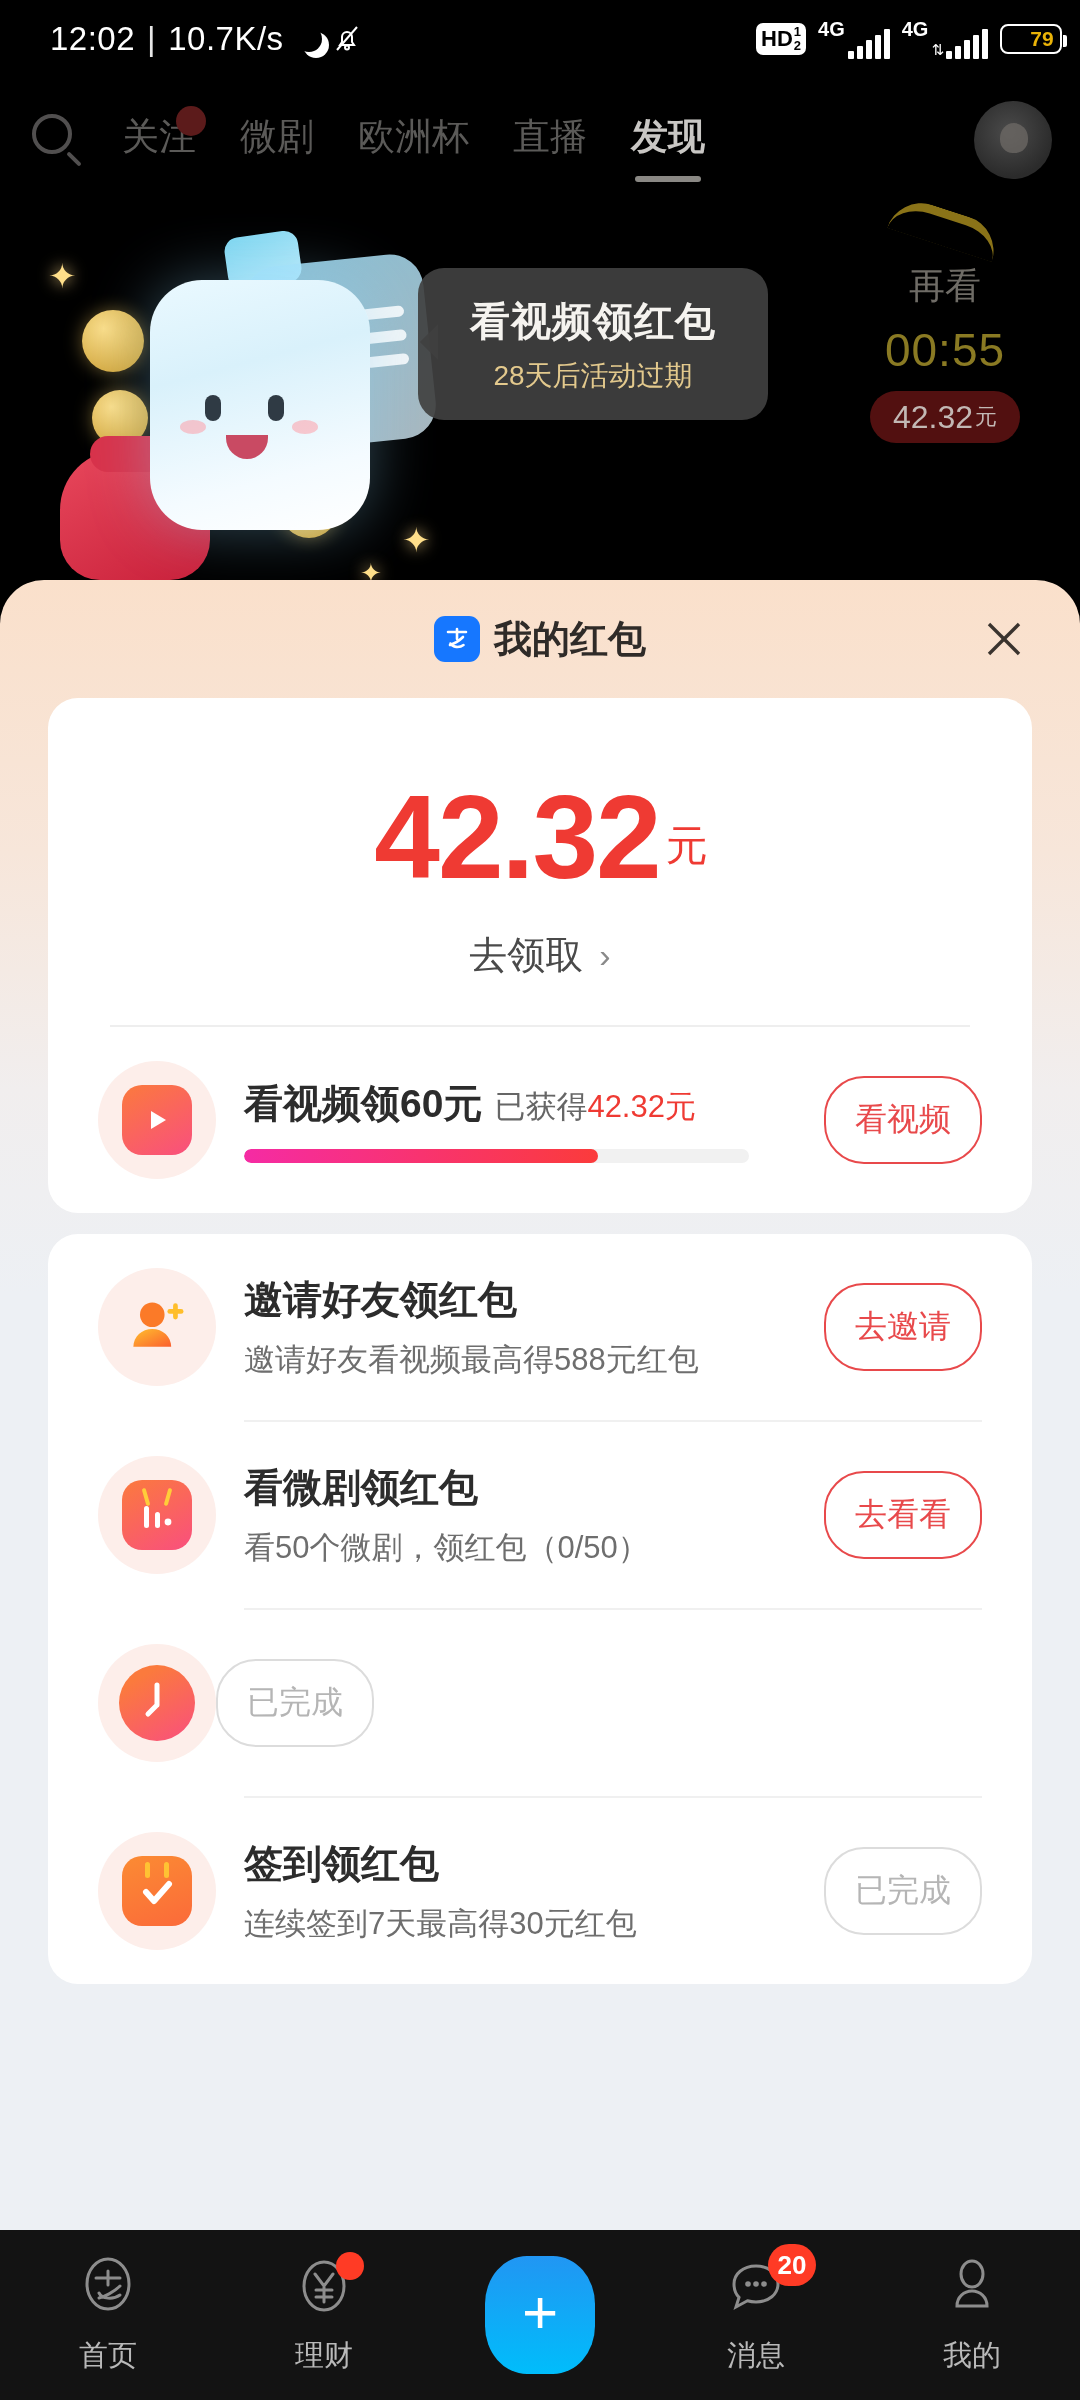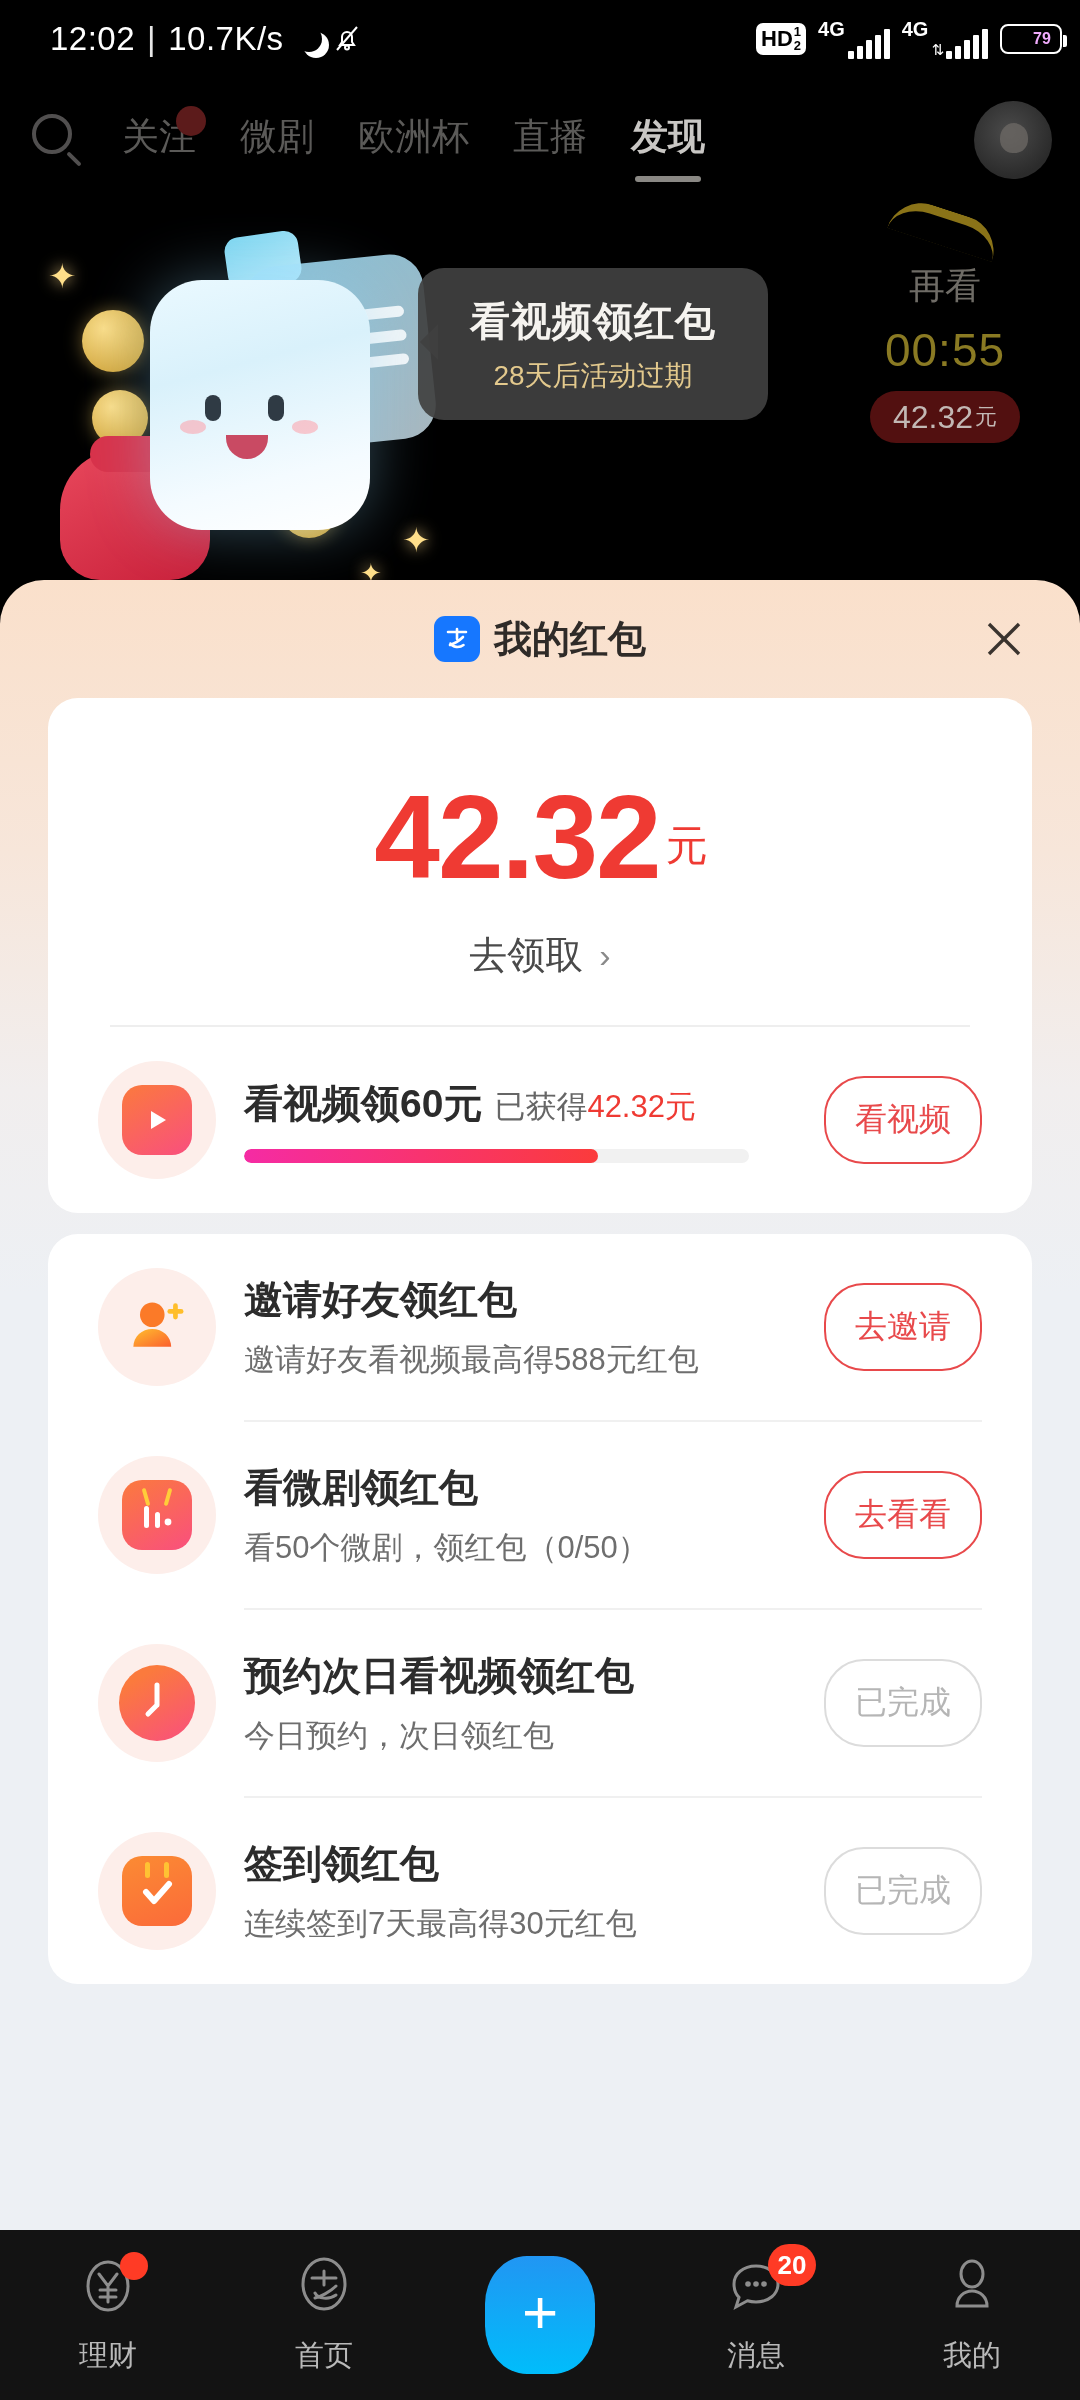--- a/index.html
+++ b/index.html
@@ -26,21 +26,21 @@
   .hd-badge .sub { display:flex; flex-direction:column; font-size:13px; line-height:1.05; margin-left:1px; font-weight:700; }
   .net { display:flex; align-items:flex-end; gap:3px; }
   .net .g { font-size:20px; line-height:1; margin-bottom:20px; font-weight:600; }
   .bars { display:flex; align-items:flex-end; gap:3px; height:30px; }
   .bars i { display:block; width:6px; background:#fff; border-radius:1px; }
   .bars i:nth-child(1){height:8px;} .bars i:nth-child(2){height:13px;}
   .bars i:nth-child(3){height:19px;} .bars i:nth-child(4){height:24px;} .bars i:nth-child(5){height:30px;}
   .updown { font-size:15px; line-height:1; margin-bottom:2px; letter-spacing:-1px; }
   .batt { width:62px; height:30px; border:2px solid #fff; border-radius:8px; position:relative; display:flex; align-items:center; justify-content:center; }
   .batt:after { content:""; position:absolute; right:-7px; top:9px; width:4px; height:12px; background:#fff; border-radius:0 2px 2px 0; }
-  .batt span { font-size:16px; font-weight:700; color:#f0abfc;margin-left:22px; }
+  .batt span { font-size:21px; font-weight:700; color:#eab308;margin-left:22px; }
 
   
   .topnav { position:absolute; top:86px; left:0; width:1080px; height:108px; display:flex; align-items:center; padding:0 28px; }
   .search-ic { width:60px; height:60px; position:relative; flex:0 0 auto; }
   .search-ic i { position:absolute; width:40px; height:40px; border:4px solid #514f4f; border-radius:50%; left:4px; top:4px; }
   .search-ic b { position:absolute; width:18px; height:4px; background:#514f4f; border-radius:2px; transform:rotate(45deg); left:37px; top:47px; }
   .tabs { display:flex; align-items:flex-start; gap:44px; margin-left:34px; flex:1; }
   .tab { position:relative; font-size:37px; color:#5b5a58; padding-bottom:6px; white-space:nowrap; }
   .tab.active { color:#c9c7c4; font-weight:600; }
   .tab.active:after { content:""; position:absolute; left:50%; transform:translateX(-50%); bottom:-14px; width:66px; height:6px; background:#8a8884; border-radius:3px; }
@@ -345,24 +345,20 @@
       <div class="divider"></div>
 
       <div class="row">
         <div class="ic">
           <div class="sq" style="border-radius:50%;width:76px;height:76px;background:linear-gradient(150deg,#fb7a3d 20%,#f94f7e 100%);">
             <svg width="76" height="76" viewBox="0 0 76 76">
                 <path d="M38 20v20M38 40l-9 9" stroke="#fff" stroke-width="5" stroke-linecap="round" fill="none"></path>
               </svg>
           </div>
         </div>
-        <div class="body">
-          <div class="r-title">预约次日看视频领红包</div>
-          <div class="r-desc">今日预约，次日领红包</div>
-        </div>
         <div class="btn done">已完成</div>
       </div>
       <div class="divider"></div>
 
       <div class="row">
         <div class="ic">
           <div class="sq" style="background:linear-gradient(160deg,#fb8b33,#fb6a3a);">
             <svg width="70" height="70" viewBox="0 0 70 70">
               <rect x="23" y="6" width="5" height="16" rx="2.5" fill="#ffc233"></rect>
               <rect x="42" y="6" width="5" height="16" rx="2.5" fill="#ffc233"></rect>
@@ -377,36 +373,36 @@
         <div class="btn done">已完成</div>
       </div>
 
     </div>
   </div>
 
   <div class="bottombar">
     <div class="bn">
       <div class="glyph">
         <svg width="68" height="68" viewBox="0 0 68 68">
-            <ellipse cx="34" cy="32" rx="20" ry="24" fill="none" stroke="#8d8d8d" stroke-width="3"></ellipse>
-            <path d="M25 20l9 12 9-12M34 32v16M26 36h16M26 43h16" stroke="#8d8d8d" stroke-width="3" fill="none" stroke-linecap="round"></path>
-          </svg>
-        <span class="reddot"></span>
-      </div>
-      <div class="lbl">理财</div>
+            <ellipse cx="34" cy="30" rx="21" ry="25" fill="none" stroke="#8d8d8d" stroke-width="3"></ellipse>
+            <path d="M22 24h24M34 17v14M25 44c5-1 15-6 21-12M25 39c3 6 14 7 21 2" stroke="#8d8d8d" stroke-width="3" fill="none" stroke-linecap="round"></path>
+          </svg>
+      </div>
+      <div class="lbl">首页</div>
     </div>
 
     <div class="bn">
       <div class="glyph">
         <svg width="68" height="68" viewBox="0 0 68 68">
-            <ellipse cx="34" cy="30" rx="21" ry="25" fill="none" stroke="#8d8d8d" stroke-width="3"></ellipse>
-            <path d="M22 24h24M34 17v14M25 44c5-1 15-6 21-12M25 39c3 6 14 7 21 2" stroke="#8d8d8d" stroke-width="3" fill="none" stroke-linecap="round"></path>
-          </svg>
-      </div>
-      <div class="lbl">首页</div>
+            <ellipse cx="34" cy="32" rx="20" ry="24" fill="none" stroke="#8d8d8d" stroke-width="3"></ellipse>
+            <path d="M25 20l9 12 9-12M34 32v16M26 36h16M26 43h16" stroke="#8d8d8d" stroke-width="3" fill="none" stroke-linecap="round"></path>
+          </svg>
+        <span class="reddot"></span>
+      </div>
+      <div class="lbl">理财</div>
     </div>
 
     <div class="bn">
       <div class="plus">
         <span>+</span>
       </div>
     </div>
 
     <div class="bn">
       <div class="glyph">

